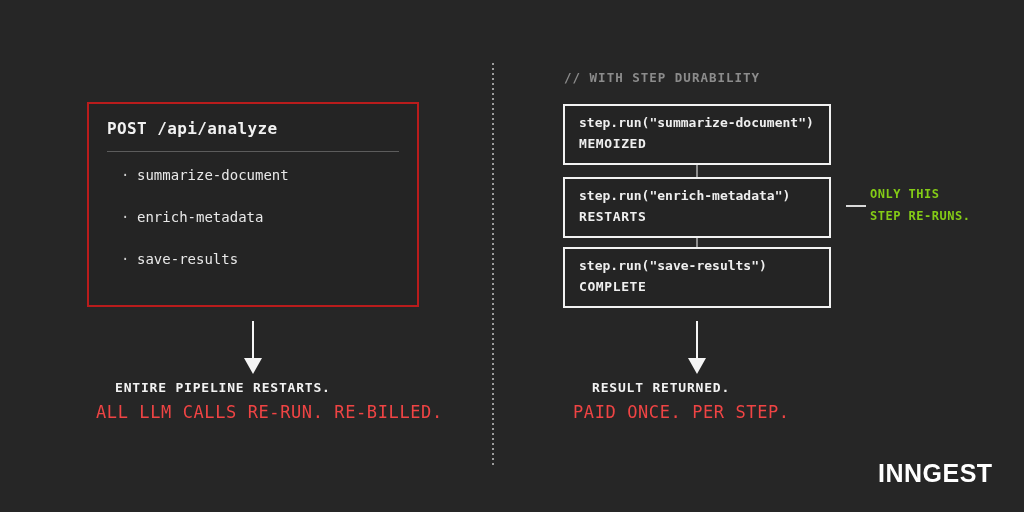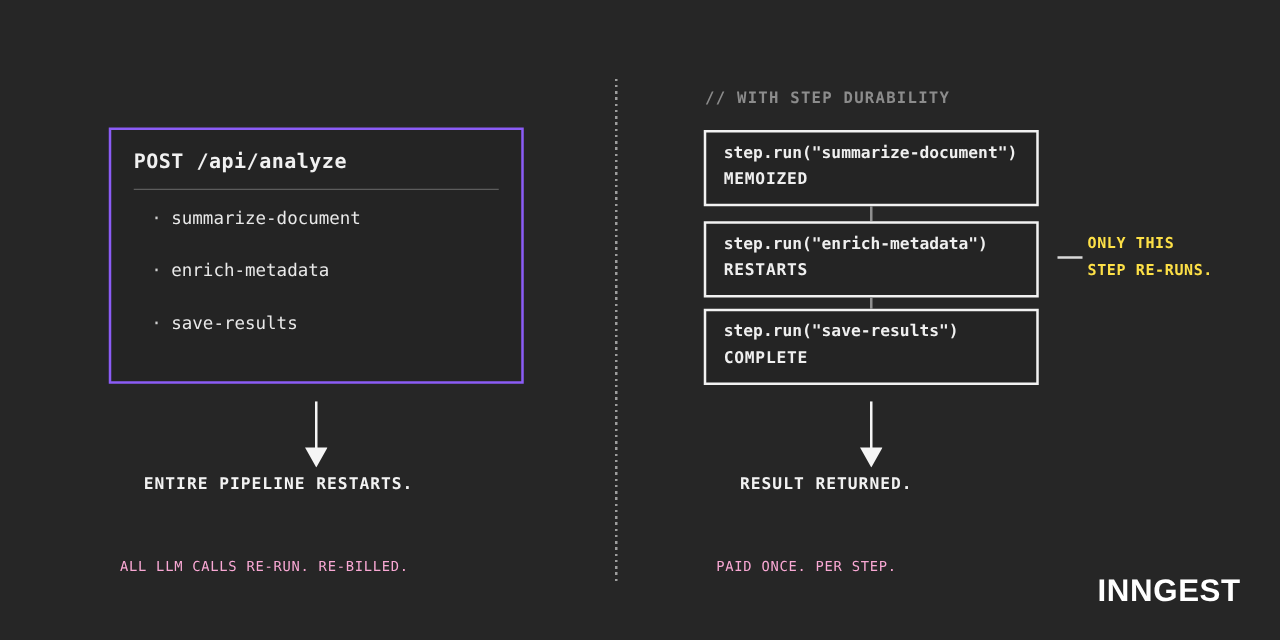--- a/index.html
+++ b/index.html
@@ -19,21 +19,21 @@
     font-weight: bold;
     letter-spacing: 1px;
     color: #8c8c8c;
     white-space: nowrap;
   }
 
   
   .request-box {
     left: 87px; top: 102px;
     width: 332px; height: 205px;
-    border: 2px solid #8b5cf6;
+    border: 2px solid #b91c1c;
     padding: 15px 18px 0 18px;
     background: #242424;
   }
   .request-title {
     font-size: 16px;
     font-weight: bold;
     color: #f1f1f1;
     letter-spacing: 0.4px;
     white-space: nowrap;
   }
@@ -91,39 +91,38 @@
   
   .callout-dash {
     left: 846px; top: 205px;
     width: 20px; height: 2px;
     background: #d9d9d9;
   }
   .callout-text {
     font-size: 12px;
     font-weight: bold;
     letter-spacing: 0.5px;
-    color: #fde047;
+    color: #84cc16;
     white-space: nowrap;
   }
 
   
   .outcome-title {
     font-size: 13px;
     font-weight: bold;
     letter-spacing: 0.8px;
     color: #f2f2f2;
     white-space: nowrap;
     margin-left: 19px;
   }
   .outcome-subtitle {
-    font-size: 11px;
+    font-size: 17px;
     letter-spacing: 0.6px;
-    color: #f9a8d4;
-    white-space: nowrap;
-    margin-top: 45px;
+    color: #ef4444;
+    white-space: nowrap;
   }
 
   
   .dotted-divider {
     left: 492px; top: 63px;
     width: 2px; height: 402px;
     background: repeating-linear-gradient(
       to bottom,
       #9d9d9d 0px, #9d9d9d 2px,
       transparent 2px, transparent 5px

